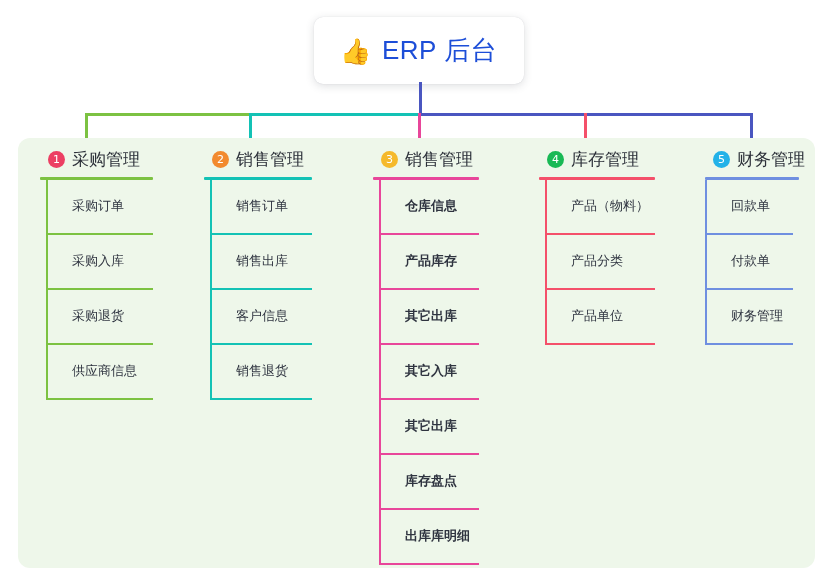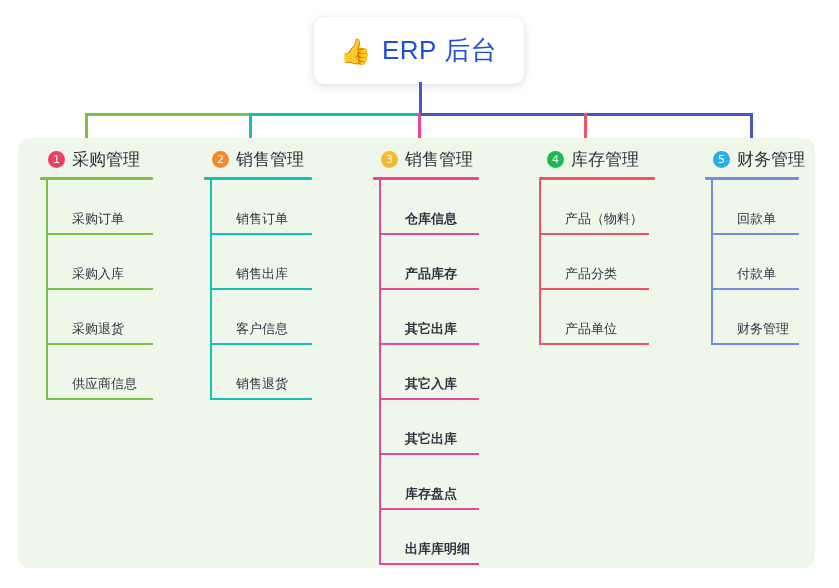--- a/index.html
+++ b/index.html
@@ -119,21 +119,21 @@
     top: 0;
     width: 2px;
   }
   .item {
     position: relative;
     height: 55px;
     box-sizing: border-box;
     display: flex;
     align-items: flex-end;
     padding-left: 26px;
-    padding-bottom: 8px;
+    padding-bottom: 21px;
   }
   .item-label {
     font-size: 13px;
     color: #2f3440;
     white-space: nowrap;
     line-height: 16px;
   }
   .item-rule {
     position: absolute;
     left: 0px;
@@ -255,21 +255,21 @@
             <div class="item-rule" style="background: rgb(232, 70, 154); width: 100px;"></div>
           </div>
         </div>
       </div>
       <div class="col" style="left: 539px;">
         <div class="col-head">
           <span class="badge" style="background: rgb(25, 185, 85);">4</span>
           <span class="col-title">库存管理</span>
         </div>
         <div class="head-rule" style="background: rgb(244, 80, 106); width: 116px;"></div>
-        <div class="items" style="margin-left: 0; height: 204px;">
+        <div class="items" style="margin-left: 6px; height: 204px;">
           <div class="spine" style="background: rgb(244, 80, 106); height: 165px;"></div>
           <div class="item">
             <span class="item-label">产品（物料）</span>
             <div class="item-rule" style="background: rgb(244, 80, 106); width: 110px;"></div>
           </div>
           <div class="item">
             <span class="item-label">产品分类</span>
             <div class="item-rule" style="background: rgb(244, 80, 106); width: 110px;"></div>
           </div>
           <div class="item">
@@ -277,21 +277,21 @@
             <div class="item-rule" style="background: rgb(244, 80, 106); width: 110px;"></div>
           </div>
         </div>
       </div>
       <div class="col" style="left: 705px;">
         <div class="col-head">
           <span class="badge" style="background: rgb(34, 178, 232);">5</span>
           <span class="col-title">财务管理</span>
         </div>
         <div class="head-rule" style="background: rgb(111, 143, 224); width: 94px;"></div>
-        <div class="items" style="margin-left: 6px; height: 120px; text-align: right;">
+        <div class="items" style="margin-left: 0; height: 120px; text-align: right;">
           <div class="spine" style="background: rgb(111, 143, 224); height: 165px;"></div>
           <div class="item">
             <span class="item-label">回款单</span>
             <div class="item-rule" style="background: rgb(111, 143, 224); width: 88px;"></div>
           </div>
           <div class="item">
             <span class="item-label">付款单</span>
             <div class="item-rule" style="background: rgb(111, 143, 224); width: 88px;"></div>
           </div>
           <div class="item">

